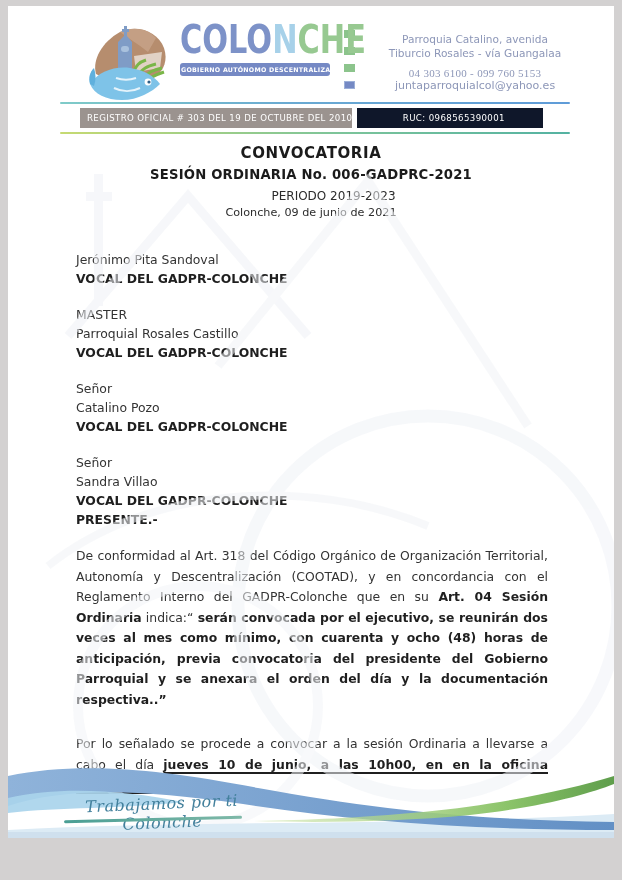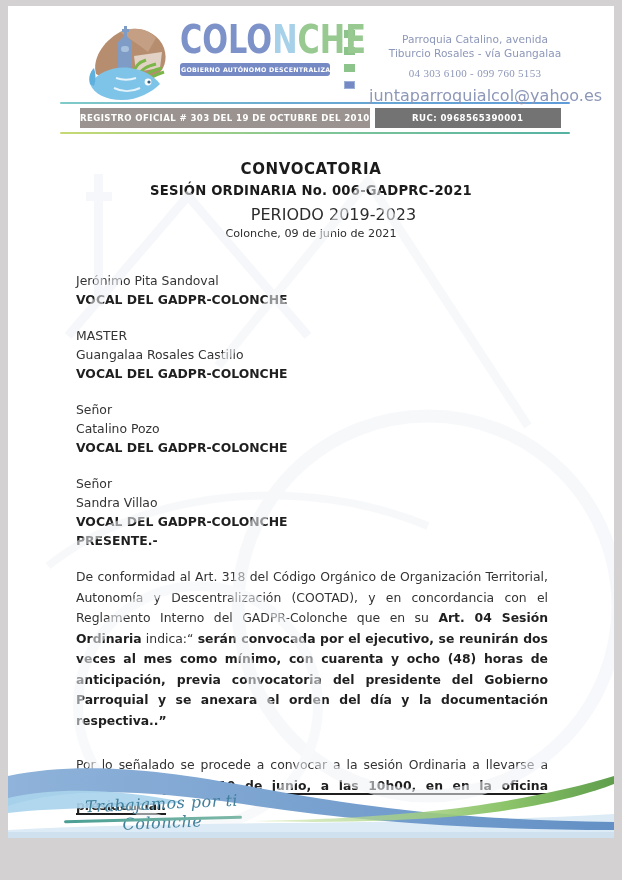--- a/index.html
+++ b/index.html
@@ -22,36 +22,36 @@
   .logo-banner { margin-top:9px; background:#7589c4; border-radius:3px; color:#ffffff;
                  font-size:6.3px; font-weight:bold; letter-spacing:.25px; text-align:center;
                  padding:3px 1px; white-space:nowrap; width:150px; }
   .v-divider { margin-left:12px; margin-top:10px; display:flex; flex-direction:column; gap:9px; }
   .v-divider span { width:11px; height:8px; display:block; }
   .seg-green { background:#8cc48c; }
   .seg-blue  { background:#7589c4; border:1px solid #9db0d8; }
   .contact { margin-left:14px; width:212px; text-align:center; color:#8d97b8; padding-top:12px; }
   .contact .addr { font-size:10.6px; line-height:14px; }
   .contact .phones { font-size:11px; margin-top:7px; letter-spacing:.3px;font-family:Liberation Serif, serif; }
-  .contact .email { font-size:16px; margin-top:7px; }
+  .contact .email { font-size:11px; }
 
   .rule { height:2px; margin:0 44px 0 52px; border-radius:2px; }
   .rule-top { background:linear-gradient(90deg,#7fcbc8,#6aaad2 45%,#5f9cd8); }
   .rule-bottom { background:linear-gradient(90deg,#c6da72,#7cc49a 55%,#54b2a2); margin-top:4px; }
   .bars { display:flex; gap:5px; padding:0 64px 0 72px; margin-top:4px; }
-  .bar { height:20px; color:#ffffff; font-size:8.6px; font-weight:bold; letter-spacing:.4px;
-         display:flex; align-items:center; justify-content:center; white-space:nowrap; }
+  .bar { height:20px; color:#ffffff; font-size:8.6px; font-weight:normal; letter-spacing:.4px;
+         display:flex; align-items:center; justify-content:center; white-space:nowrap;padding-left:7px; }
   .bar-registro { background:#9b938f; flex:0 0 272px; }
-  .bar-ruc { background:#737373; flex:0 0 186px; }
+  .bar-ruc { background:#0f172a; flex:0 0 186px; }
 
   
-  .title-block { text-align:center; margin-top:26px; color:#1b1b1b; }
+  .title-block { text-align:center; margin-top:10px; color:#1b1b1b; }
   .doc-title { font-size:15px; font-weight:bold; letter-spacing:.6px; }
   .doc-subtitle { font-size:13.2px; font-weight:bold; margin-top:5px; letter-spacing:.2px; }
-  .doc-period { font-size:16px; margin-top:7px; color:#2c2c2c;padding-left:45px; }
+  .doc-period { font-size:12px; margin-top:7px; color:#2c2c2c;padding-left:45px; }
   .doc-dateline { font-size:11.2px; margin-top:3px; color:#2c2c2c; }
 
   
   .body-area { padding:0 66px 0 68px; color:#333333; font-size:12.4px; }
   .recipients { margin-top:31px; }
   .recipient { margin-bottom:17px; line-height:19px; }
   .recipient .role, .recipient .present { font-weight:bold; color:#1f1f1f; }
   .greeting { margin-top:12px; line-height:19px; }
   .para { text-align:justify; line-height:20.5px; }
   .para.p2 { margin-top:24px; }
@@ -139,21 +139,21 @@
 
     <div class="body-area">
 
       <div class="recipients">
         <div class="recipient">
           <div>Jerónimo Pita Sandoval</div>
           <div class="role">VOCAL DEL GADPR-COLONCHE</div>
         </div>
         <div class="recipient">
           <div>MASTER</div>
-          <div>Guangalaa Rosales Castillo</div>
+          <div>Parroquial Rosales Castillo</div>
           <div class="role">VOCAL DEL GADPR-COLONCHE</div>
         </div>
         <div class="recipient">
           <div>Señor</div>
           <div>Catalino Pozo</div>
           <div class="role">VOCAL DEL GADPR-COLONCHE</div>
         </div>
         <div class="recipient">
           <div>Señor</div>
           <div>Sandra Villao</div>

